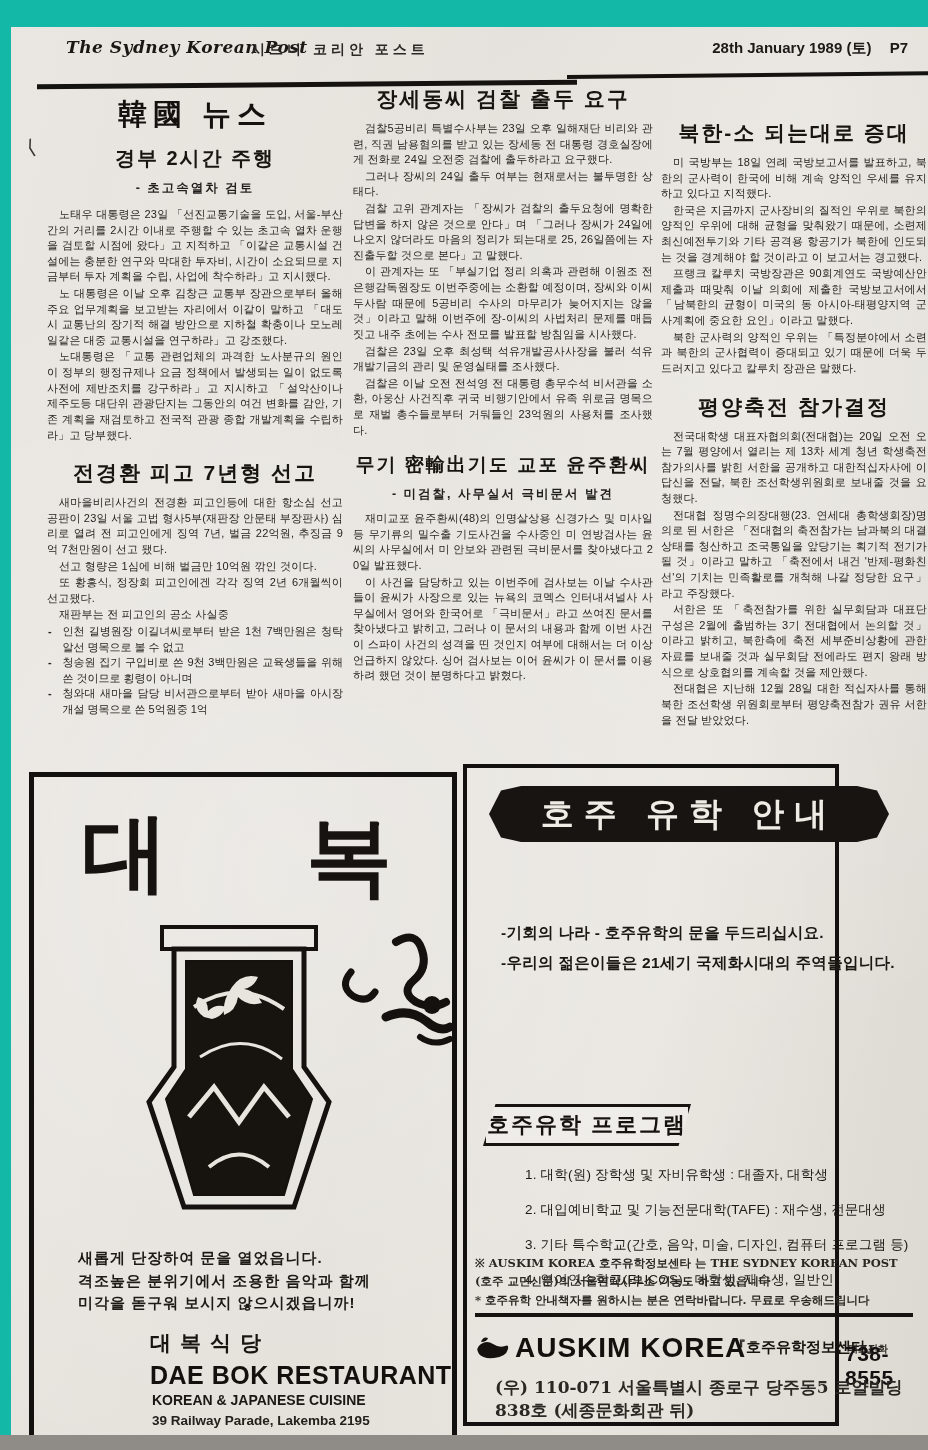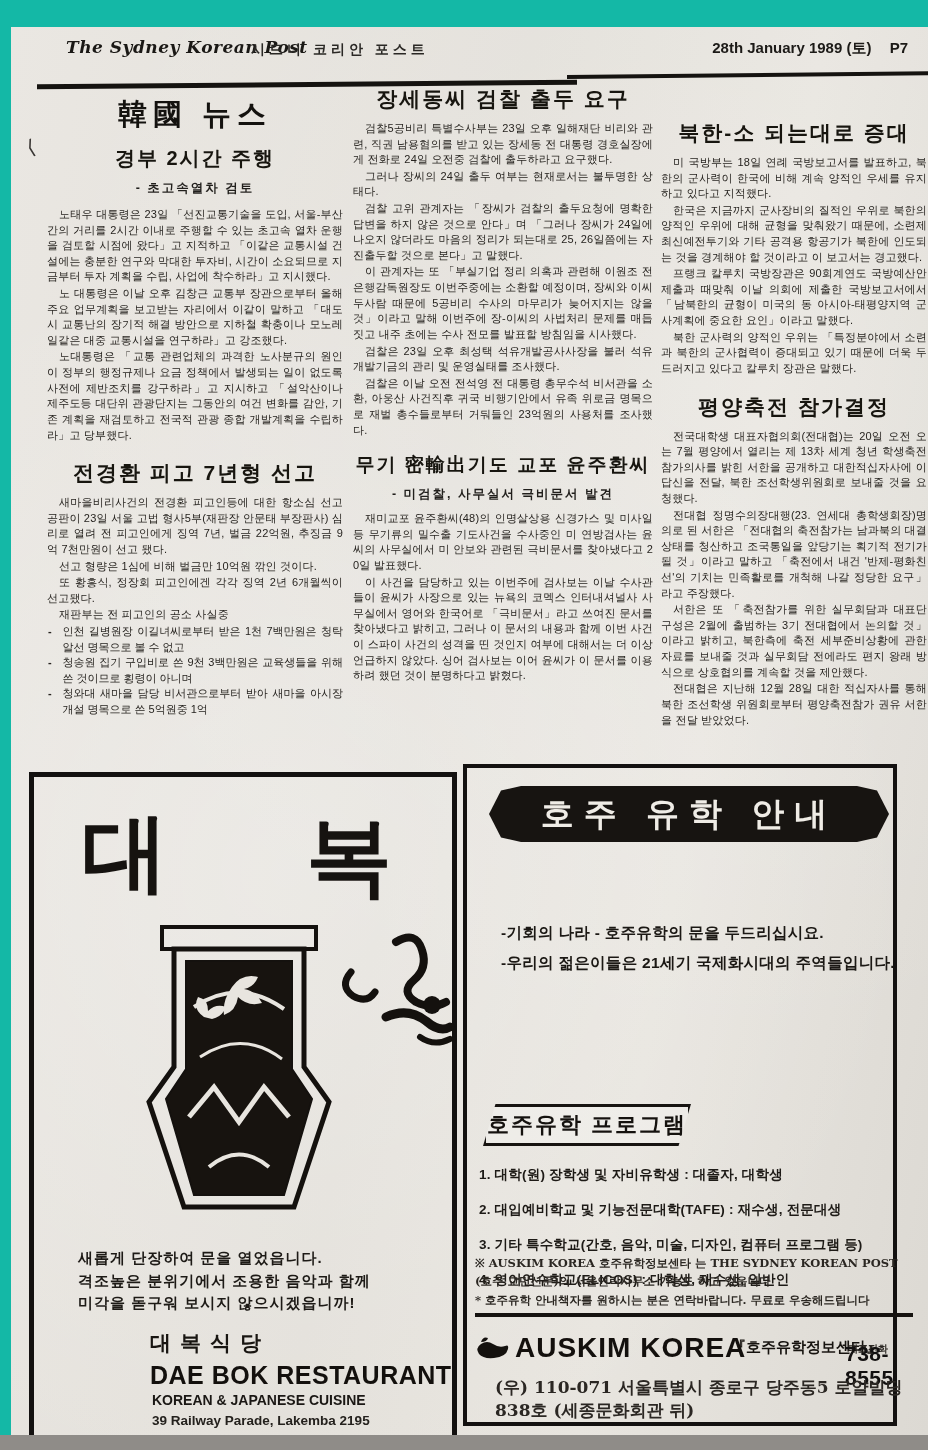--- a/index.html
+++ b/index.html
@@ -43,21 +43,21 @@
   .body p { font-size:11px; line-height:1.42; text-indent:1.1em; color:#26231f;
             letter-spacing:.2px; word-break:break-all; margin-bottom:1px; font-weight:500; }
   .dash-list { list-style:none; margin-top:1px; }
   .dash-list li { font-size:11px; line-height:1.42; color:#26231f; word-break:break-all;
                   padding-left:1.4em; position:relative; font-weight:500; }
   .dash-list li::before { content:"-"; position:absolute; left:.1em; font-weight:bold; }
 
   
   .adbox { position:absolute; border:5px solid #131110; background:transparent; }
   #ad-daebok { left:18px;  top:745px; width:428px; height:675px; }
-  #ad-auskim { left:452px; top:737px; width:434px; height:662px; border-width:4px; }
+  #ad-auskim { left:452px; top:737px; width:376px; height:662px; border-width:4px; }
 
   
   .db-char { position:absolute; font-family:"DejaVu Serif",serif; font-weight:bold; font-size:86px; color:#161310; }
   .db-char.c1 { left:48px; top:18px; }
   .db-char.c2 { left:272px; top:22px; }
   .db-emblem { position:absolute; left:100px; top:140px; }
   .db-flourish { position:absolute; left:302px; top:150px; }
   .db-msg { position:absolute; left:44px; top:470px; width:350px; }
   .db-msg p { font-size:15px; font-weight:bold; letter-spacing:1px; line-height:1.5; color:#1d1a16; }
   .db-krname { position:absolute; left:116px; top:552px; font-family:"DejaVu Serif",serif;
@@ -75,21 +75,21 @@
   .au-banner span { color:#efece6; font-size:33px; font-weight:bold; letter-spacing:10px; }
   .au-slogan { position:absolute; left:10px; width:435px; font-size:15.5px; font-weight:bold; color:#1b1814; letter-spacing:.3px;margin-left:24px; }
   .au-s1 { top:155px; } .au-s2 { top:185px; }
   .au-intro { position:absolute; left:58px; top:222px; width:340px; font-size:13.5px; line-height:1.55;
               color:#23201c; font-weight:500; word-break:break-all; }
   .au-prog-title { position:absolute; left:16px; top:336px; width:208px; height:42px; border:3px solid #171411;
               clip-path:polygon(6% 0, 100% 0, 94% 100%, 0 100%);
               display:flex; align-items:center; justify-content:center; background:rgba(255,255,255,.25); }
   .au-prog-title span { font-size:22px; font-weight:bold; letter-spacing:2px; color:#15120f; }
   .au-list { position:absolute; left:12px; top:398px; width:435px; list-style:none; }
-  .au-list li { font-size:13.5px; font-weight:bold; color:#1d1a16; margin-bottom:17px; letter-spacing:.2px; }
+  .au-list li { font-size:13.5px; font-weight:normal; color:#1d1a16; margin-bottom:17px; letter-spacing:.2px;margin-left:46px; }
   .au-notes { position:absolute; left:8px; top:486px; width:440px; }
   .au-notes p { font-family:"DejaVu Serif",serif; font-size:11.5px; line-height:1.6; color:#2b2722; font-weight:bold; }
   .au-sep { position:absolute; left:8px; top:545px; width:438px; height:4px; background:#161310; }
   .au-footer { position:absolute; left:6px; top:562px; width:445px; height:42px; }
   .au-logo { position:absolute; left:2px; top:4px; }
   .au-brand { position:absolute; left:42px; top:2px; font-size:28px; font-weight:bold; letter-spacing:1px; color:#13100d;
               font-stretch:condensed; }
   .au-center { position:absolute; left:258px; top:8px; font-size:15px; font-weight:bold; color:#16130f; }
   .au-tel-label { position:absolute; left:375px; top:12px; font-size:10px; font-weight:bold; color:#2a2622; }
   .au-tel { position:absolute; left:372px; top:-2px; font-size:21px; font-weight:bold; color:#121010; letter-spacing:.5px;

